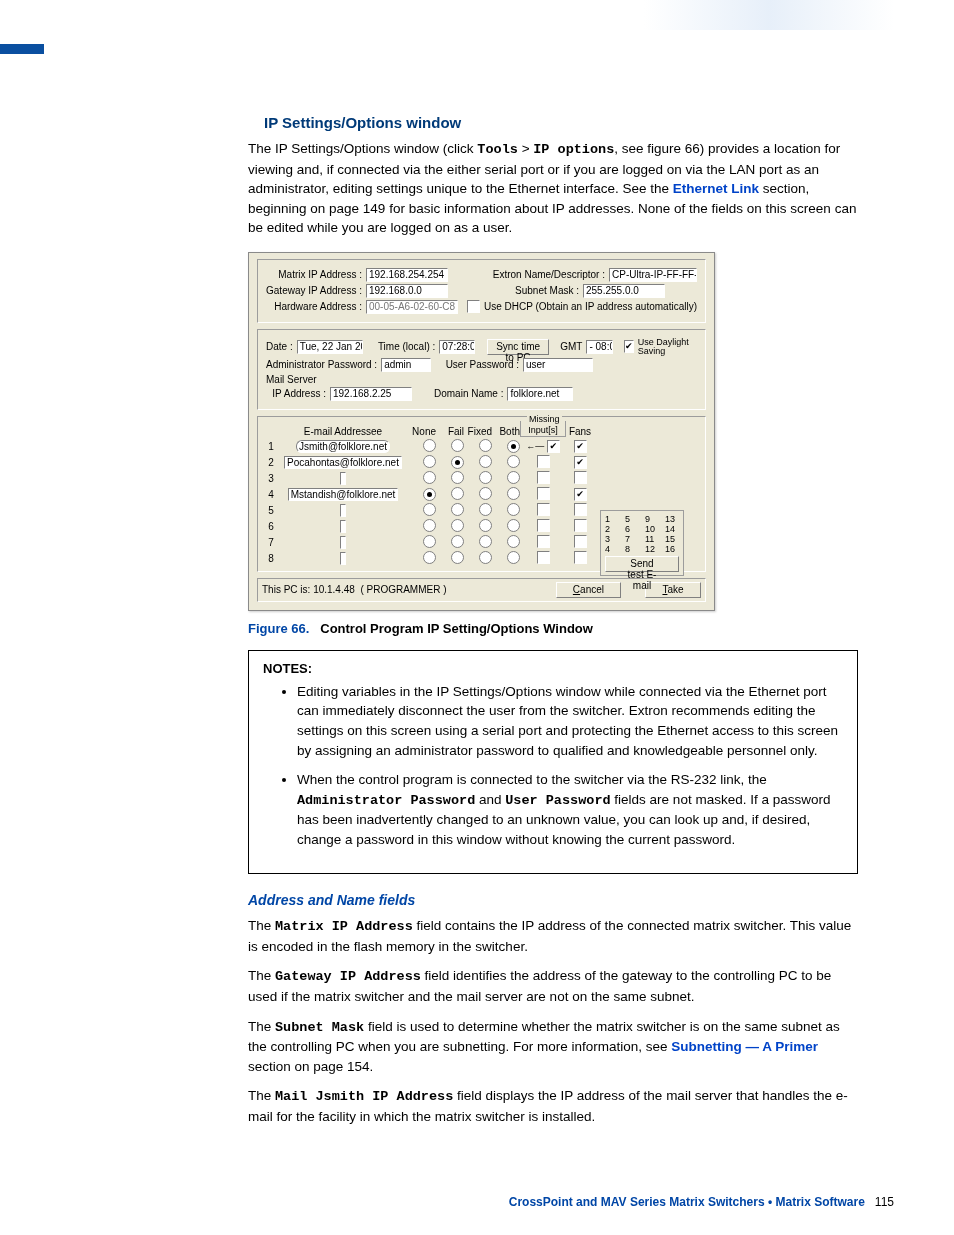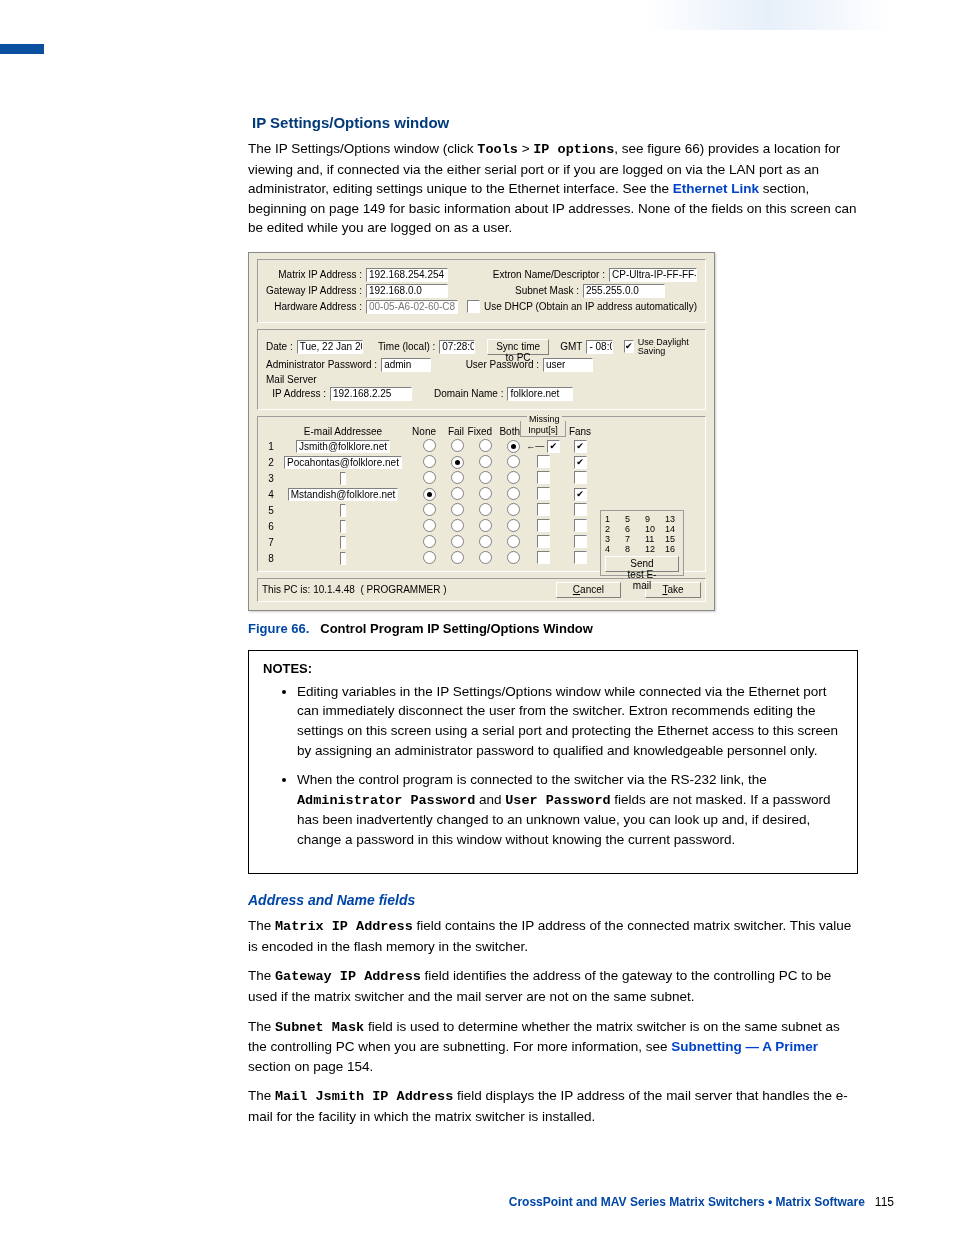--- a/index.html
+++ b/index.html
@@ -1,20 +1,20 @@
 <!DOCTYPE html>
 <html><head>
 <meta charset="utf-8">
 <style>
   html,body{margin:0;padding:0;background:#fff;font-family:Arial,Helvetica,sans-serif;color:#000;font-size:13px;}
   .page{width:954px;min-height:1235px;position:relative;box-sizing:border-box;padding:44px 60px 30px 60px;}
   .topbar{position:absolute;left:0;top:44px;width:44px;height:10px;background:#0a4fa0;}
   .topfade{position:absolute;right:60px;top:0;width:250px;height:30px;background:linear-gradient(90deg,#fff,#c9dcf2 50%,#fff);opacity:.45;}
   .content{margin-left:188px;width:610px;}
-  h2.sec{color:#003a78;font-size:15px;font-weight:bold;margin:70px 0 8px 4px;}
+  h2.sec{color:#003a78;font-size:15px;font-weight:bold;margin:70px 0 8px 16px;}
   p.body{font-size:13.5px;line-height:1.45;margin:0 0 10px 0;}
   .mono{font-family:"Courier New",monospace;font-weight:bold;}
   .link{color:#0043c8;font-weight:bold;}
   .figcap{margin:10px 0 14px 0;font-size:13px;}
   .figcap .fl{color:#0046a6;font-weight:bold;}
   .figcap .ft{font-weight:bold;}
   .notes{border:1.5px solid #000;padding:10px 14px 14px 14px;margin:0 0 18px 0;}
   .notes h3{margin:0 0 6px 0;font-size:13px;}
   ul.n{margin:0 0 0 34px;padding:0;}
   ul.n li{margin:0 0 10px 0;line-height:1.45;font-size:13.5px;}
@@ -111,21 +111,21 @@
             <span style="width:4px"></span>
             <span class="cb">✔</span>
             <span style="font-size:9px;line-height:1">Use Daylight
 Saving</span>
           </div>
           <div class="row">
             <span class="lbl">Administrator Password :</span>
             <span class="inp" style="width:50px">admin</span>
             <span style="flex:1"></span>
             <span class="lbl">User Password :</span>
-            <span class="inp" style="width:50px">user</span>
+            <span class="inp" style="width:70px">user</span>
             <span style="width:100px"></span>
           </div>
           <div class="row">
               <span>Mail Server</span>
             </div>
           <div class="row">
             <span class="lbl" style="width:60px">IP Address :</span>
             <span class="inp" style="width:82px">192.168.2.25</span>
             <span style="width:14px"></span>
             <span class="lbl">Domain Name :</span>
@@ -146,21 +146,21 @@
                 <span class="mgroup" style="display:block;padding:3px 2px 1px 2px;">
                   <span class="mlbl">Missing</span>
                   <span style="font-size:9px">Input[s]</span>
                 </span>
               </span>
               <span class="ecol-fan">Fans</span>
             </div>
             <div id="email-rows">
                 <div class="erow">
                   <span class="ecol-idx">1</span>
-                  <span class="ecol-addr"><span class="inp" style="width: 126px;">Jsmith@folklore.net</span></span>
+                  <span class="ecol-addr"><span class="inp" style="width: 126px; border-radius: 6px;">Jsmith@folklore.net</span></span>
                   <span class="ecol-r"><span class="radio"></span></span>
                   <span class="ecol-r"><span class="radio"></span></span>
                   <span class="ecol-r"><span class="radio"></span></span>
                   <span class="ecol-r"><span class="radio sel"></span></span>
                   <span class="ecol-miss"><span style="font-size: 9px;">←— </span><span class="cb">✔</span></span>
                   <span class="ecol-fan"><span class="cb">✔</span></span>
                 </div>
                 <div class="erow">
                   <span class="ecol-idx">2</span>
                   <span class="ecol-addr"><span class="inp" style="width: 126px;">Pocahontas@folklore.net</span></span>

